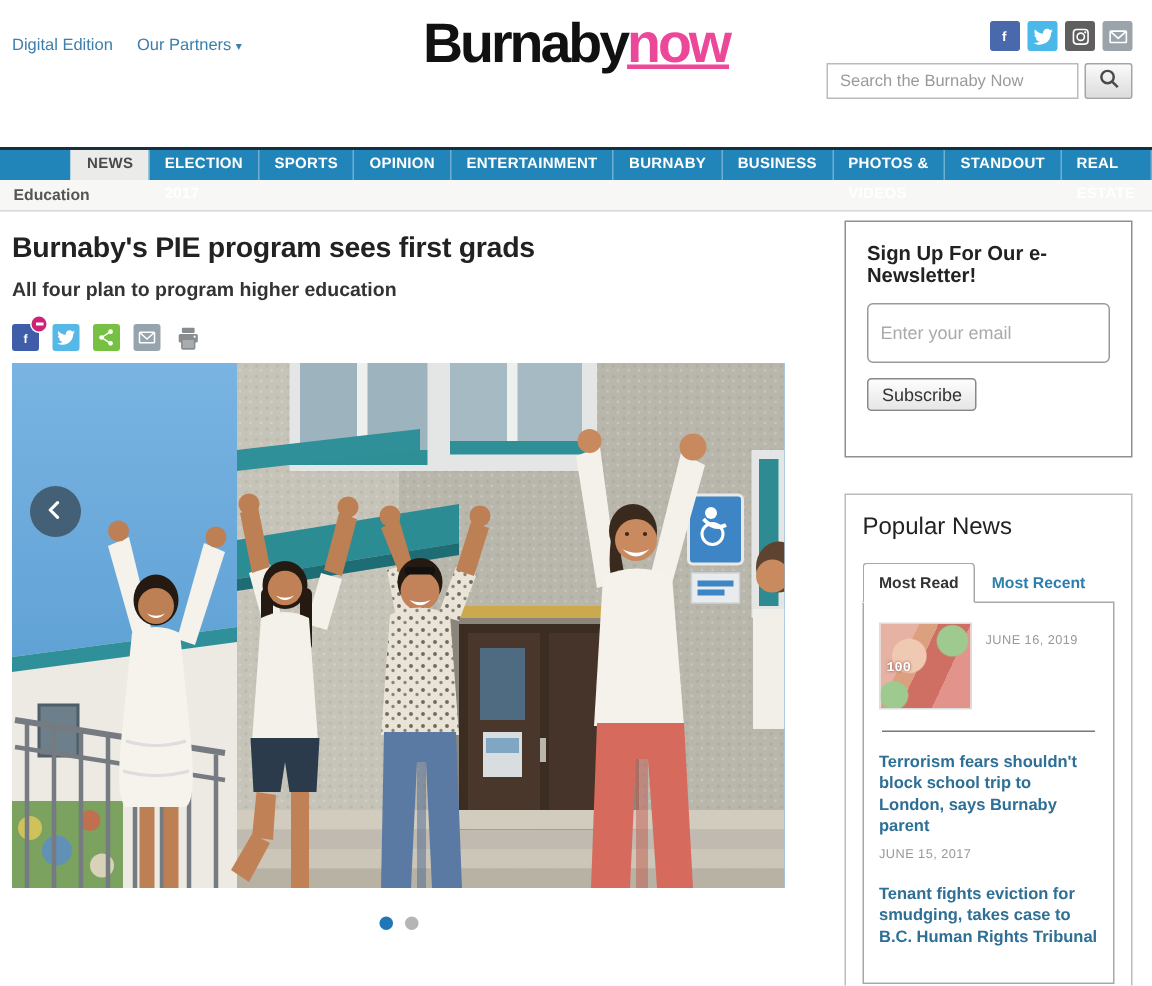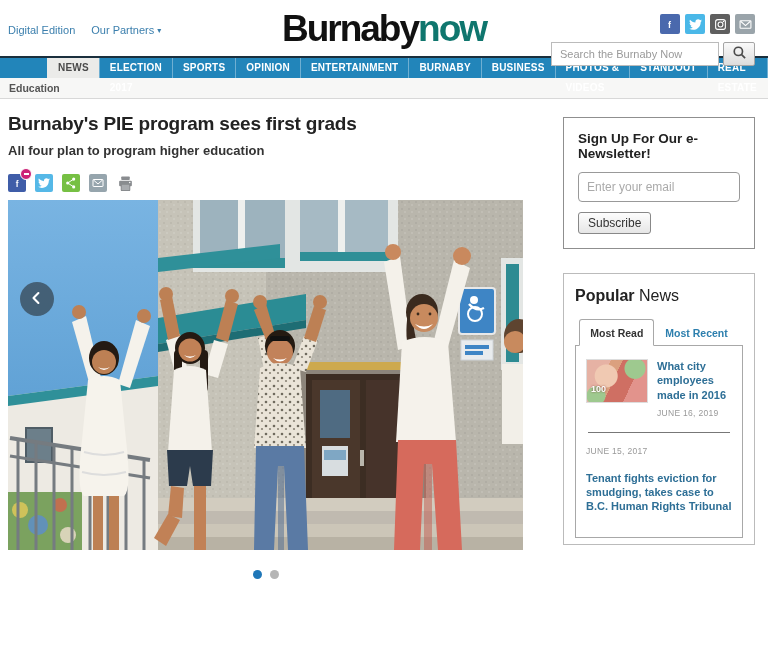--- a/index.html
+++ b/index.html
@@ -5,27 +5,27 @@
   * { margin:0; padding:0; box-sizing:border-box; }
   html,body { width:768px; }
   body {
     font-family:"Liberation Sans", sans-serif;
     background:#fff; color:#333;
     width:768px; height:657px; overflow:hidden; position:relative;
   }
   a { text-decoration:none; cursor:pointer; }
 
   
-  .topbar { position:relative; height:56px; background:#fff; }
+  .topbar { position:relative; height:98px; background:#fff; }
   .top-links { position:absolute; left:8px; top:24px; display:flex; gap:16px; }
   .top-links a { font-size:11px; color:#3b7fad; display:flex; align-items:center; gap:3px; }
   .caret { font-size:8px; color:#3b7fad; }
   .logo { position:absolute; left:50%; top:8px; transform:translateX(-50%);
     font-size:37px; font-weight:bold; letter-spacing:-2px; white-space:nowrap; cursor:pointer; }
-  .logo .lb { color:#111; } .logo .lr { color:#0f766e; }
+  .logo .lb { color:#111; } .logo .lr { color:#ec4899;text-decoration:underline; }
   .top-right { position:absolute; right:13px; top:14px; display:flex; flex-direction:column; align-items:flex-end; }
   .social-row { display:flex; gap:5px; }
   .sq { width:20px; height:20px; border-radius:2px; display:flex; align-items:center; justify-content:center; }
   .sq.fb { background:#4a69ad; } .sq.tw { background:#4ab8e8; }
   .sq.ig { background:#5f5f5f; } .sq.ml { background:#9aa4aa; }
   .search-row { margin-top:8px; display:flex;margin-left:45px; }
   .search-row input { width:168px; height:24px; border:1px solid #bbb; padding:0 8px;
     font-size:11px; font-family:"Liberation Sans",sans-serif; color:#444; }
   .search-row input::placeholder { color:#9a9a9a; }
   .search-btn { width:32px; height:24px; margin-left:4px; border:1px solid #a5a5a5; border-radius:2px;
@@ -62,45 +62,45 @@
   .badge i { display:block; width:5px; height:2px; background:#fff; }
 
   .photo { position:relative; width:515px; height:350px; overflow:hidden; background:#5b9bd3; }
   .photo-prev { position:absolute; left:12px; top:82px; width:34px; height:34px; border:none; border-radius:50%;
     background:rgba(35,35,35,.55); display:flex; align-items:center; justify-content:center; cursor:pointer; }
   .dots { width:515px; text-align:center; margin-top:15px; }
   .dot { display:inline-block; width:9px; height:9px; border-radius:50%; background:#b5b5b5; margin:0 4px; cursor:pointer; }
   .dot.active { background:#1f77b8; }
 
   
-  .nl-box { margin-top:18px; border:1px solid #8f8f8f; padding:13px 14px 14px; }
+  .nl-box { margin-top:6px; border:1px solid #8f8f8f; padding:13px 14px 30px; }
   .nl-box h3 { font-size:13.5px; color:#222; }
-  .nl-box input { width:100%; height:30px; border:1px solid #999; border-radius:4px; padding:0 8px;
+  .nl-box input { width:100%; height:40px; border:1px solid #999; border-radius:4px; padding:0 8px;
     font-size:12px; font-family:"Liberation Sans",sans-serif; margin-top:11px; color:#444; }
   .nl-box input::placeholder { color:#aaa; }
   .nl-box button { margin-top:10px; font-size:12px; font-family:"Liberation Sans",sans-serif; color:#333;
     padding:3px 9px; border:1px solid #888; border-radius:3px; background:linear-gradient(#fdfdfd,#e6e6e6); cursor:pointer; }
 
   .pop-box { margin-top:24px; border:1px solid #bbb; padding:13px 11px 6px; }
   .pop-title { font-size:16px; color:#222; font-weight:normal; }
-  .pop-title b { font-weight:bold; }
-  .tabs { display:flex; margin-top:14px; position:relative; z-index:2;justify-content:center; }
+  .pop-title b { font-weight:normal; }
+  .tabs { display:flex; margin-top:14px; position:relative; z-index:2; }
   .tab { font-size:10.5px; font-weight:bold; padding:7px 10px 6px; cursor:pointer; }
   .tab.active { color:#333; background:#fff; border:1px solid #a8a8a8; border-bottom:1px solid #fff;
     border-radius:3px 3px 0 0; }
   .tab.link { color:#2d7fae; border:1px solid transparent; }
   .tab-panel { border:1px solid #a8a8a8; margin-top:-1px; padding:13px 10px 8px; }
   .pop-item-first { display:flex; gap:9px; }
-  .thumb { flex:0 0 62px; width:62px; height:44px; border:1px solid #ddd;
+  .thumb { flex:0 0 62px; width:62px; height:58px; border:1px solid #ddd;
     background:
       radial-gradient(circle at 32% 38%, #f0c9b2 0 11px, rgba(0,0,0,0) 12px),
       radial-gradient(circle at 80% 20%, #9ec98f 0 10px, rgba(0,0,0,0) 11px),
       radial-gradient(circle at 15% 85%, #9ec98f 0 9px, rgba(0,0,0,0) 10px),
       linear-gradient(115deg, #e6b2a4 0 30%, #dba07e 30% 45%, #cf6f63 45% 70%, #e2938c 70%);
-    position:relative; }
+    position:relative;font-family:Liberation Mono, monospace; }
   .thumb span { position:absolute; left:4px; top:24px; font-size:9px; font-weight:bold; color:#fff;
     text-shadow:0 0 2px rgba(120,40,40,.8); }
   .pop-link { display:block; font-size:11px; font-weight:bold; color:#2e6f96; line-height:1.3; }
   .pop-date { font-size:8.5px; color:#999; margin-top:6px; letter-spacing:.3px; }
   .pop-sep { border:none; border-top:1px solid #777; margin:14px 2px 13px; }
   .pop-item { margin-bottom:15px; }
 </style>
 </head>
 <body>
 
@@ -402,26 +402,26 @@
       <div class="tabs">
         <div class="tab active">Most Read</div>
         <div class="tab link">Most Recent</div>
       </div>
       <div class="tab-panel">
         <div class="pop-item-first">
           <div class="thumb">
               <span>100</span>
             </div>
           <div>
-            <a class="pop-link">What city employees made in 2016</a>
             <div class="pop-date">JUNE 16, 2019</div>
           </div>
         </div>
         <hr class="pop-sep">
         <div class="pop-item">
+          <a class="pop-link">Terrorism fears shouldn't block school trip to London, says Burnaby parent</a>
           <div class="pop-date">JUNE 15, 2017</div>
         </div>
         <div class="pop-item">
           <a class="pop-link">Tenant fights eviction for smudging, takes case to B.C. Human Rights Tribunal</a>
 
         </div>
 
       </div>
     </div>
   </aside>

